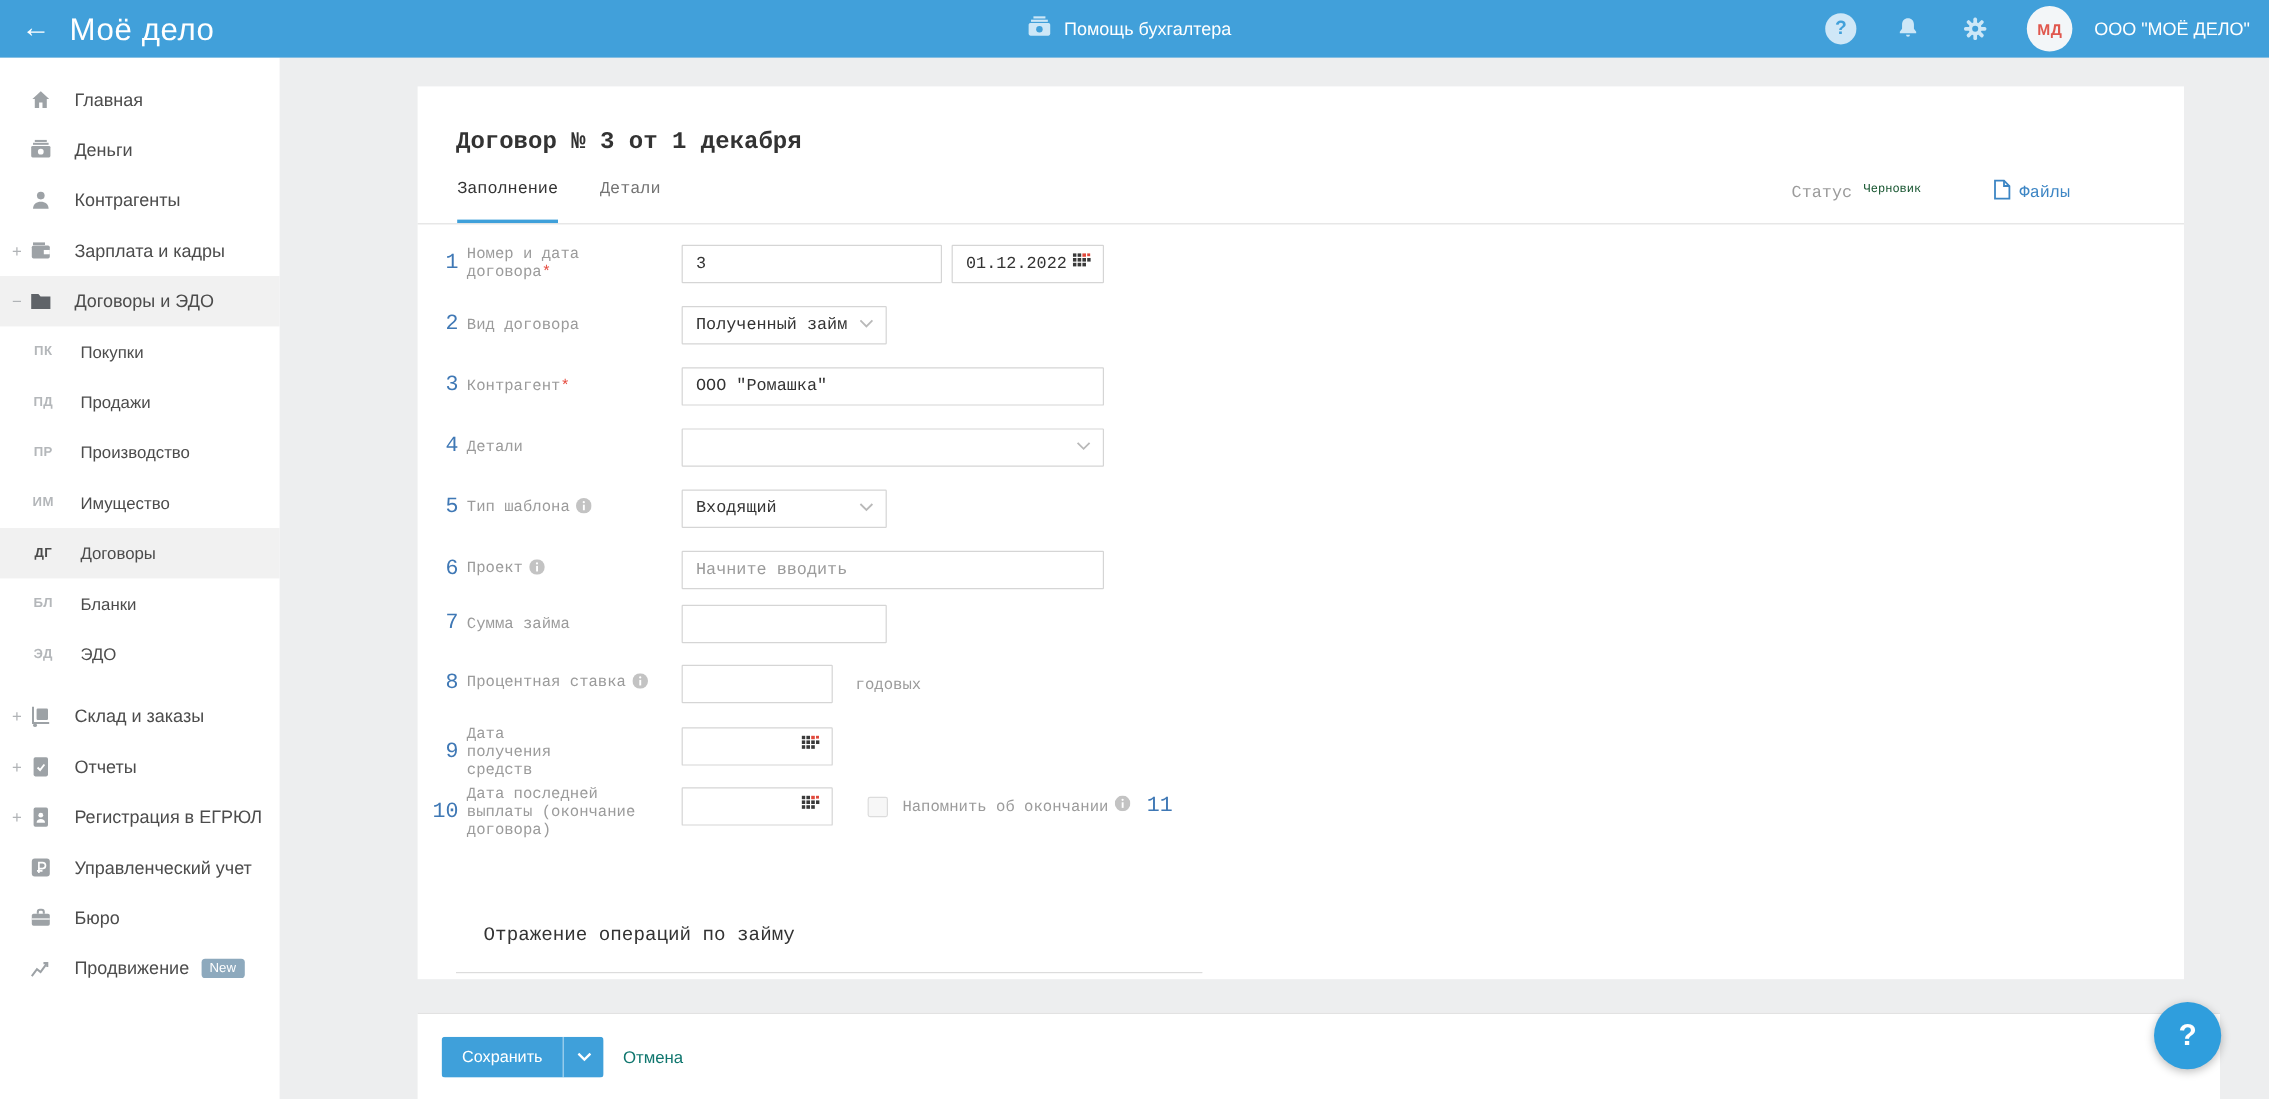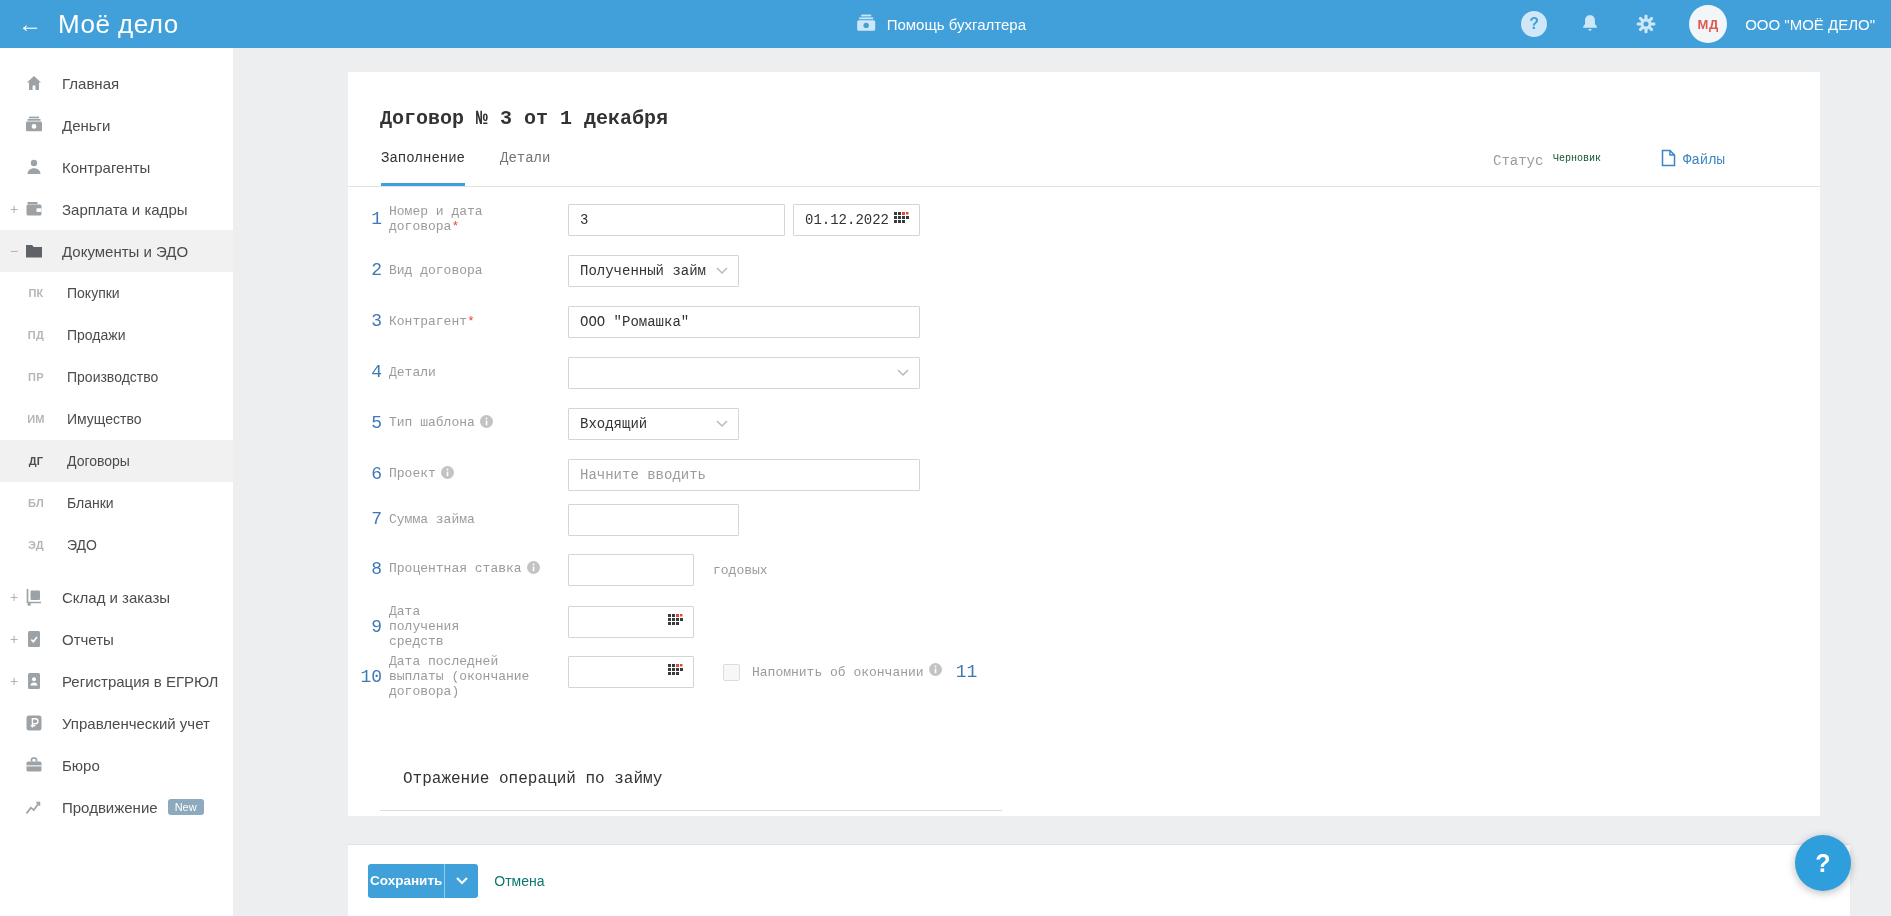--- a/index.html
+++ b/index.html
@@ -55,21 +55,21 @@
   .suffix{position:absolute;left:365px;top:0;height:32px;display:flex;align-items:center;font-size:13px;color:#9b9b9b;}
   .remind{position:absolute;left:375px;top:584px;height:32px;display:flex;align-items:center;}
   .cb{width:15px;height:15px;background:#f7f7f7;border:1px solid #dcdcdc;border-radius:2px;flex:none;cursor:pointer;}
   .remind-label{margin-left:12px;font-size:13px;color:#9b9b9b;}
   .remind .fnum{width:auto;margin-left:14px;}
   .section-title{position:absolute;left:55px;top:698px;font-size:16px;color:#333;}
   .section-divider{position:absolute;left:32px;top:738px;width:622px;height:1px;background:#dcdcdc;}
   
   .footerbar{position:absolute;left:348px;top:844px;width:1502px;height:72px;background:#fff;border-top:1px solid #e2e2e2;box-sizing:border-box;display:flex;align-items:center;padding-left:20px;}
   .save-split{display:flex;height:34px;border-radius:3px;overflow:hidden;}
-  .save-main{background:#3fa0da;color:#fff;border:none;font-size:13.5px;font-family:inherit;padding:0 2px;cursor:pointer;font-weight:bold;}
+  .save-main{background:#3fa0da;color:#fff;border:none;font-size:13.5px;font-family:inherit;padding:0 17px;cursor:pointer;}
   .save-caret{background:#3fa0da;border:none;border-left:1px solid rgba(255,255,255,.45);width:34px;display:flex;align-items:center;justify-content:center;cursor:pointer;}
   .cancel{margin-left:16px;color:#0f766e;font-size:14px;cursor:pointer;text-decoration:none;}
   
   .fab{position:absolute;left:1795px;top:835px;width:56px;height:56px;border-radius:50%;background:#2f9edd;color:#fff;border:none;font-size:25px;font-weight:bold;font-family:inherit;box-shadow:0 2px 8px rgba(0,0,0,.28);cursor:pointer;z-index:40;}
 </style>
 </head>
 <body>
 
 <header class="topbar">
   <span class="back-arrow">←</span>
@@ -153,21 +153,21 @@
         </span>
         <span class="sb-label">Зарплата и кадры</span>
       </div>
       <div class="sb-item active">
         <span class="sb-expand">−</span>
         <span class="sb-ic">
           <svg width="20" height="20" viewBox="0 0 20 20">
             <path d="M2 4h6l1.8 2H18v10.5H2z" fill="#5f6368"></path>
           </svg>
         </span>
-        <span class="sb-label">Документы и ЭДО</span>
+        <span class="sb-label">Договоры и ЭДО</span>
       </div>
       <div class="sb-item sub">
         <span class="sb-abbr">ПК</span>
         <span class="sb-label">Покупки</span>
       </div>
       <div class="sb-item sub">
         <span class="sb-abbr">ПД</span>
         <span class="sb-label">Продажи</span>
       </div>
       <div class="sb-item sub">

